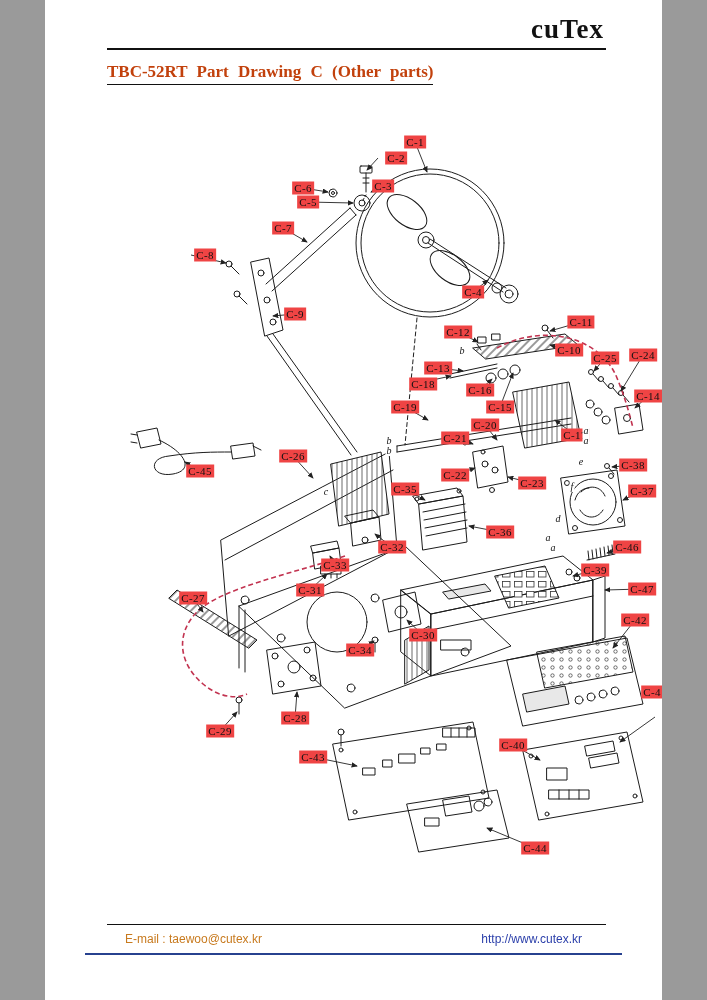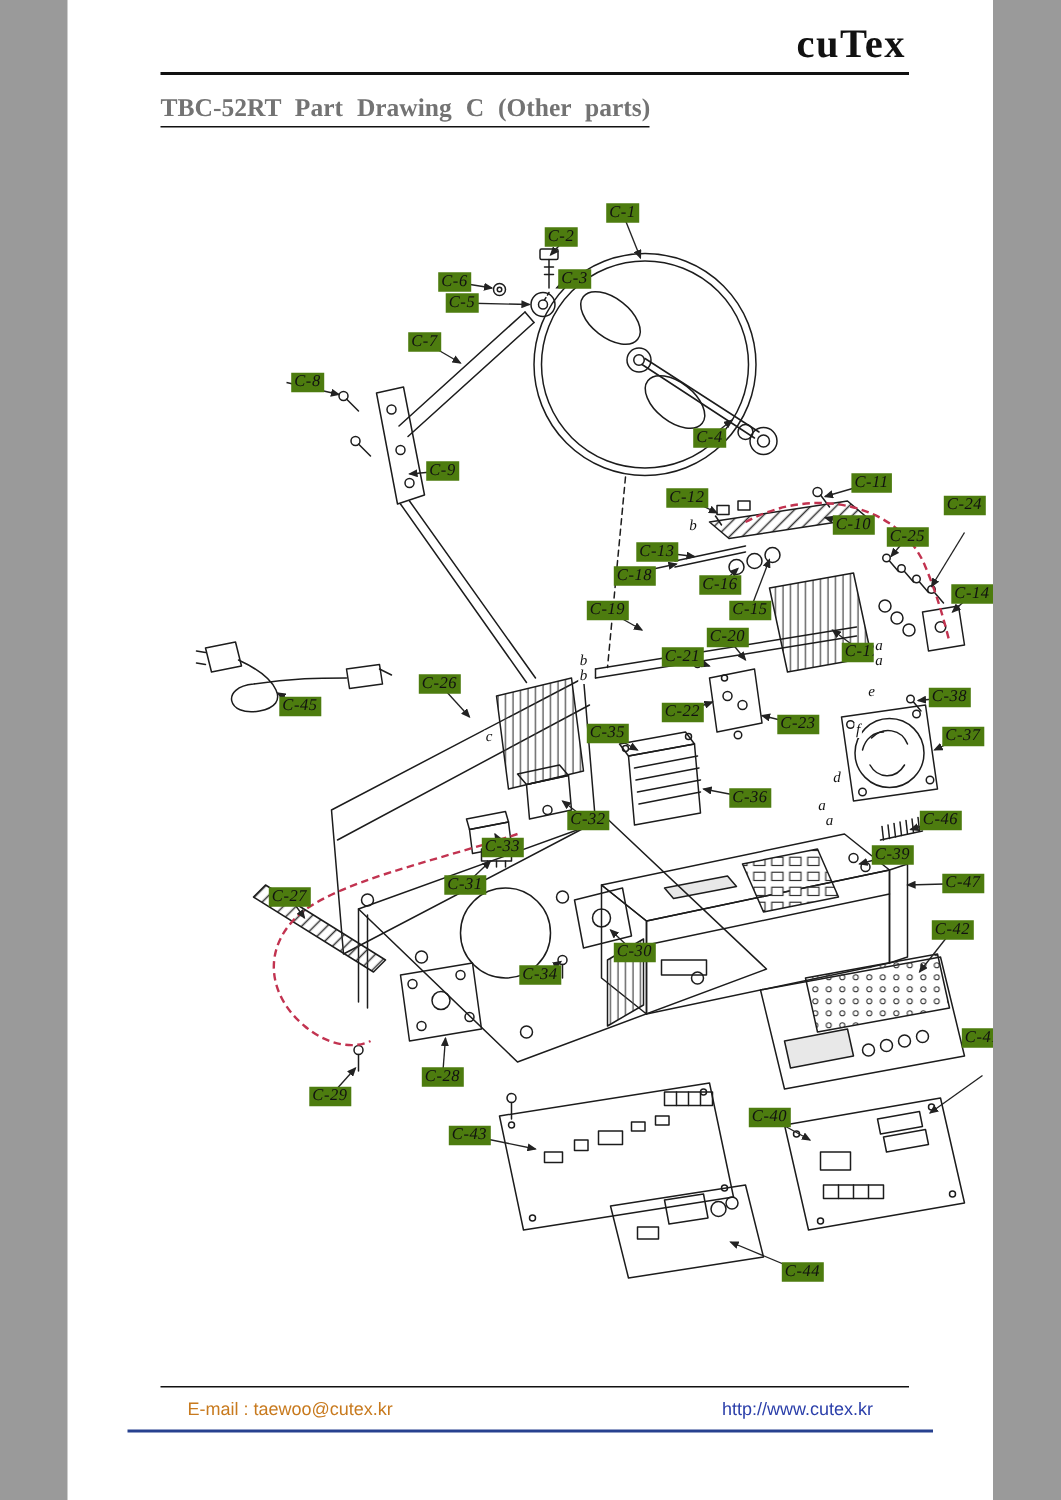--- a/index.html
+++ b/index.html
@@ -1,26 +1,26 @@
 <!DOCTYPE html>
 <html><head>
 <meta charset="utf-8">
 <style>
   html,body{margin:0;padding:0;background:#9a9a9a;}
   .page{position:relative;width:617px;height:1000px;background:#ffffff;margin:0 auto;
         font-family:"Liberation Serif",serif;overflow:hidden;--accent:#c23350;}
   .brand{position:absolute;top:14px;right:58px;font-size:27px;font-weight:bold;
          letter-spacing:1px;color:#111;}
   .top-rule{position:absolute;top:48px;left:62px;right:56px;border-top:2px solid #111;}
-  .doc-title{position:absolute;top:62px;left:62px;font-size:17px;font-weight:bold;color:#737373;
+  .doc-title{position:absolute;top:62px;left:62px;font-size:17px;font-weight:bold;color:#c2410c;
          border-bottom:1.6px solid #111;padding-bottom:2px;word-spacing:5px;white-space:nowrap;}
   .diagram{position:absolute;inset:0;}
   .diagram svg{position:absolute;left:0;top:0;}
   .part-label{position:absolute;transform:translate(-50%,-50%);font-size:11px;line-height:1;
-         background:#4d7c0f;padding:1px 2px;color:#111;white-space:nowrap;letter-spacing:.4px;font-style:italic;}
+         background:#ef4444;padding:1px 2px;color:#111;white-space:nowrap;letter-spacing:.4px;}
   .letter-label{position:absolute;transform:translate(-50%,-50%);font-size:10px;font-style:italic;
          line-height:1;background:#fff;padding:0 1px;color:#111;}
   .footer-rule{position:absolute;top:924px;left:62px;right:56px;border-top:1.5px solid #111;}
   .footer-email{position:absolute;top:932px;left:80px;font-size:12px;color:#c87a1e;
          font-family:"Liberation Sans",sans-serif;}
   .footer-url{position:absolute;top:932px;right:80px;font-size:12px;color:#2b3faa;
          font-family:"Liberation Sans",sans-serif;}
   .bottom-rule{position:absolute;top:953px;left:40px;right:40px;border-top:2.5px solid #27418f;}
   .page-num{position:absolute;top:963px;left:0;right:0;text-align:center;font-size:12px;color:#333;}
   .ink{stroke:#1c1c1c;fill:none;stroke-width:1;stroke-linecap:round;stroke-linejoin:round;}
@@ -320,34 +320,34 @@
         <line x1="250" y1="718" x2="252" y2="692" stroke="#222" stroke-width="0.9" marker-end="url(#arrowhead)"></line>
         <line x1="175" y1="731" x2="192" y2="712" stroke="#222" stroke-width="0.9" marker-end="url(#arrowhead)"></line>
         <line x1="610" y1="717" x2="575" y2="742" stroke="#222" stroke-width="0.9" marker-end="url(#arrowhead)"></line>
         <line x1="468" y1="745" x2="495" y2="760" stroke="#222" stroke-width="0.9" marker-end="url(#arrowhead)"></line>
         <line x1="268" y1="757" x2="312" y2="766" stroke="#222" stroke-width="0.9" marker-end="url(#arrowhead)"></line>
         <line x1="490" y1="848" x2="442" y2="828" stroke="#222" stroke-width="0.9" marker-end="url(#arrowhead)"></line>
       </svg>
 
     <div id="label-layer">
         <div class="part-label" style="left: 370px; top: 142px;">C-1</div>
-        <div class="part-label" style="left: 329px; top: 158px;">C-2</div>
+        <div class="part-label" style="left: 351px; top: 158px;">C-2</div>
         <div class="part-label" style="left: 338px; top: 186px;">C-3</div>
         <div class="part-label" style="left: 258px; top: 188px;">C-6</div>
         <div class="part-label" style="left: 263px; top: 202px;">C-5</div>
         <div class="part-label" style="left: 238px; top: 228px;">C-7</div>
         <div class="part-label" style="left: 160px; top: 255px;">C-8</div>
         <div class="part-label" style="left: 250px; top: 314px;">C-9</div>
         <div class="part-label" style="left: 428px; top: 292px;">C-4</div>
         <div class="part-label" style="left: 536px; top: 322px;">C-11</div>
         <div class="part-label" style="left: 413px; top: 332px;">C-12</div>
         <div class="part-label" style="left: 524px; top: 350px;">C-10</div>
         <div class="part-label" style="left: 393px; top: 368px;">C-13</div>
         <div class="part-label" style="left: 560px; top: 358px;">C-25</div>
-        <div class="part-label" style="left: 598px; top: 337px;">C-24</div>
+        <div class="part-label" style="left: 598px; top: 355px;">C-24</div>
         <div class="part-label" style="left: 378px; top: 384px;">C-18</div>
         <div class="part-label" style="left: 435px; top: 390px;">C-16</div>
         <div class="part-label" style="left: 603px; top: 396px;">C-14</div>
         <div class="part-label" style="left: 455px; top: 407px;">C-15</div>
         <div class="part-label" style="left: 360px; top: 407px;">C-19</div>
         <div class="part-label" style="left: 440px; top: 425px;">C-20</div>
         <div class="part-label" style="left: 530px; top: 435px;">C-17</div>
         <div class="part-label" style="left: 410px; top: 438px;">C-21</div>
         <div class="part-label" style="left: 588px; top: 465px;">C-38</div>
         <div class="part-label" style="left: 410px; top: 475px;">C-22</div>

